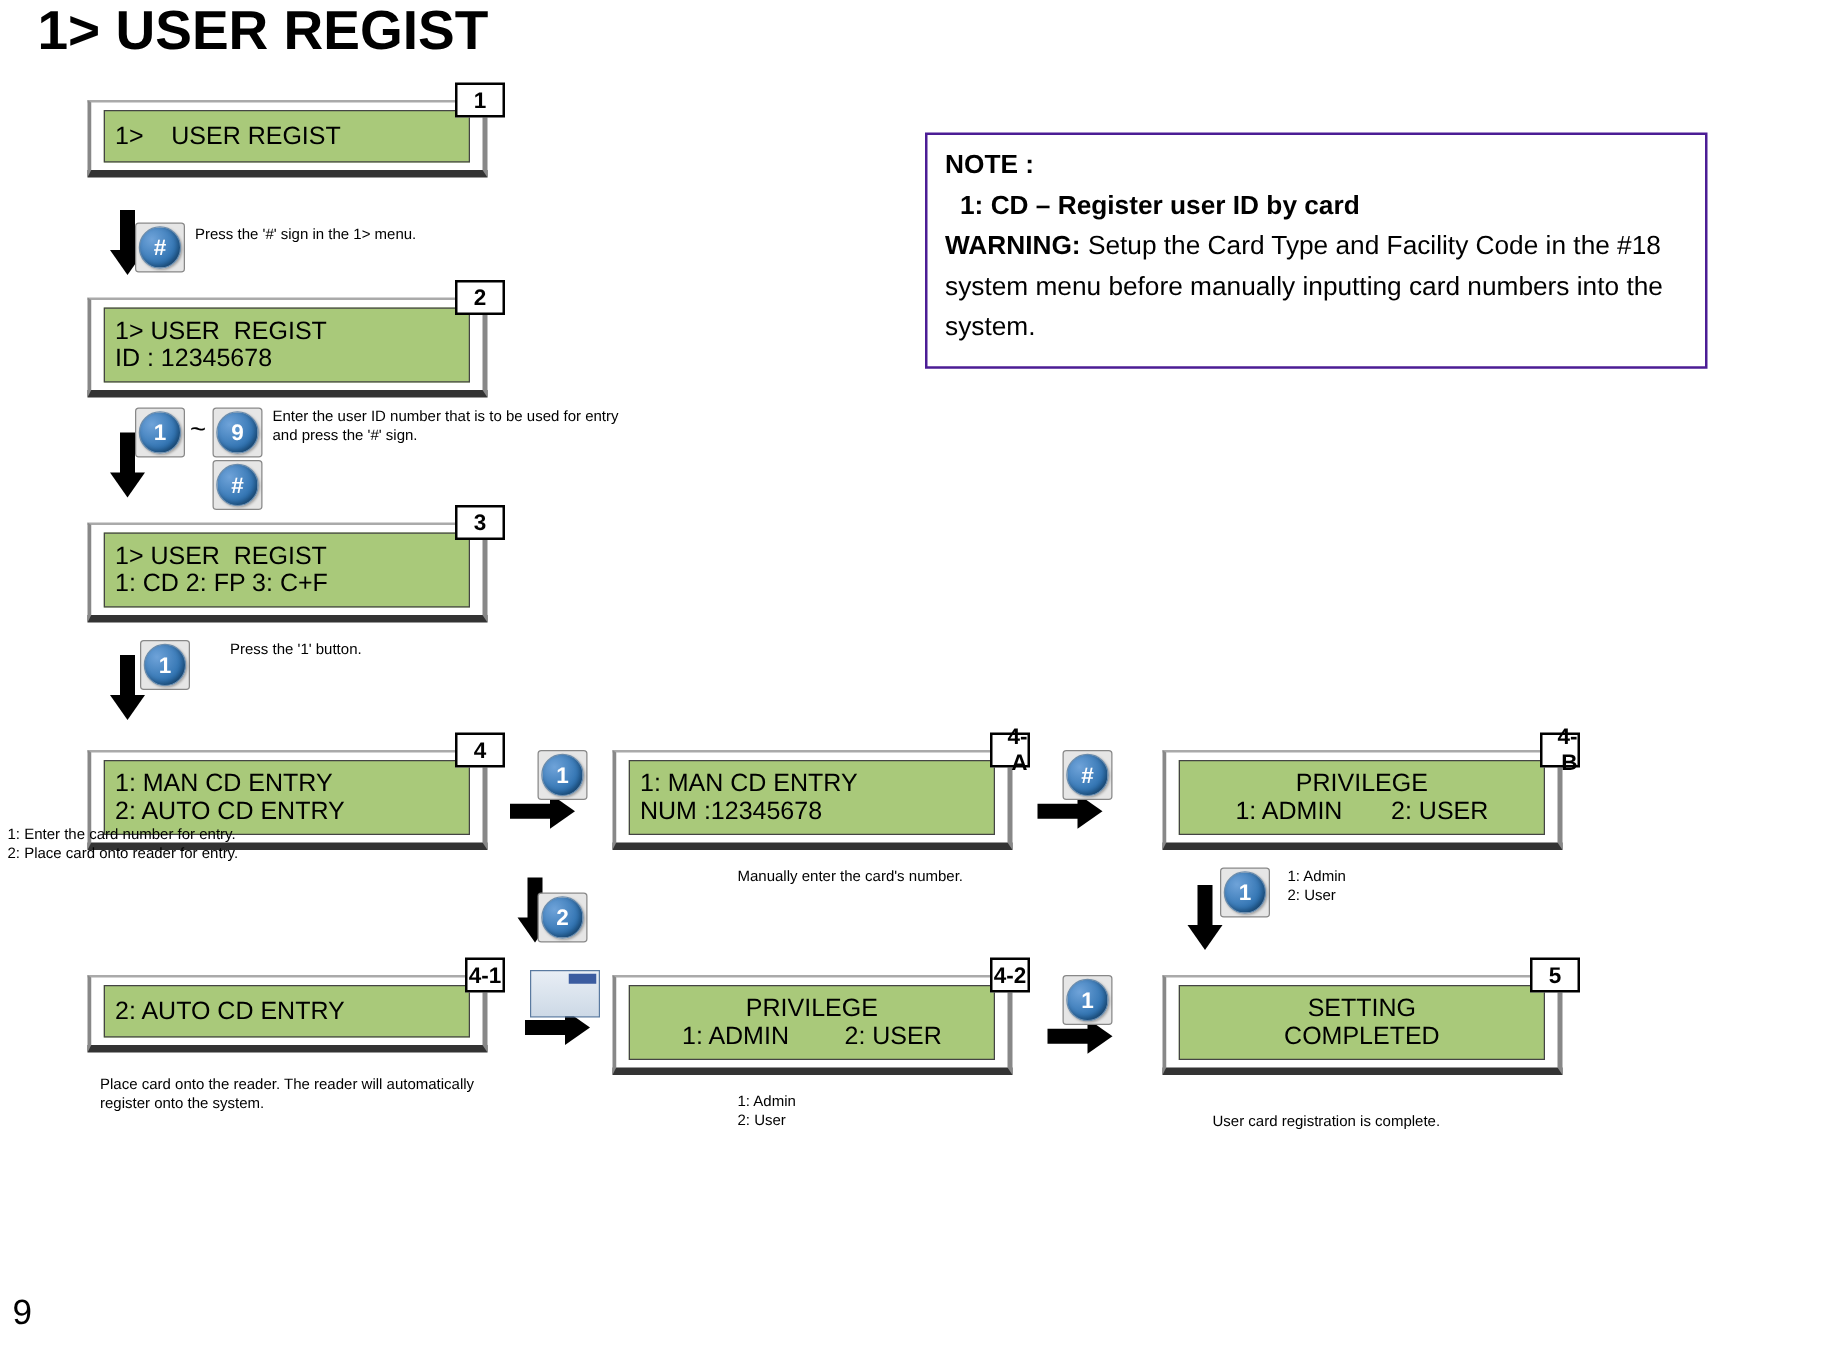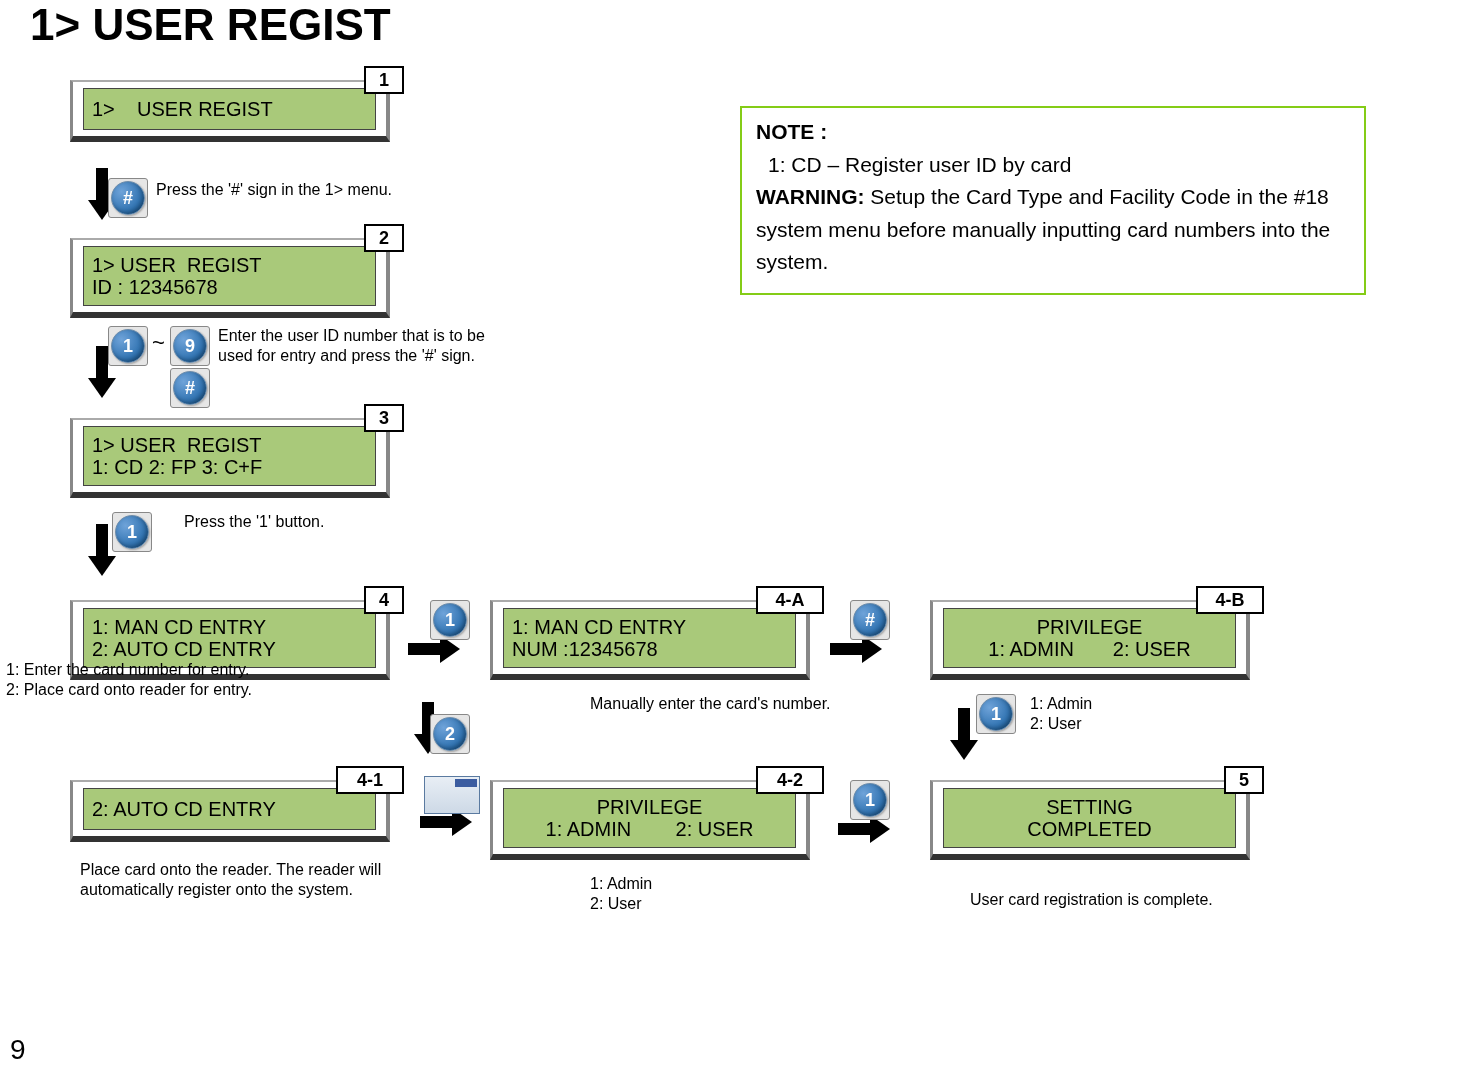--- a/index.html
+++ b/index.html
@@ -71,21 +71,21 @@
     background: #fff;
     border: 2px solid #000;
     width: 40px;
     height: 28px;
     font-size: 18px;
     font-weight: bold;
     display: flex;
     align-items: center;
     justify-content: center;
   }
-  .step-badge.wide { width: 68px; }
+  .step-badge.wide { width: 32px; text-align: right; }
 
   
   .arrow-down {
     width: 0; height: 0;
     border-left: 14px solid transparent;
     border-right: 14px solid transparent;
     border-top: 20px solid #000;
     position: relative;
   }
   .arrow-down::before {
@@ -130,45 +130,45 @@
     border: 1px solid #888;
     background: #e6e6e6;
     display: inline-flex;
     align-items: center;
     justify-content: center;
     border-radius: 3px;
   }
 
   .instr {
     position: absolute;
-    font-size: 16px;
+    font-size: 12px;
     line-height: 1.25;
   }
 
   
   .note-box {
     position: absolute;
     left: 740px;
     top: 106px;
     width: 626px;
-    border: 2px solid #84cc16;
+    border: 2px solid #4c1d95;
     padding: 8px 14px 14px 14px;
     font-size: 21px;
     line-height: 1.55;
   }
   .note-box .inline-badge {
     display: inline-flex;
     width: 32px; height: 26px;
     border: 2px solid #000;
     align-items: center; justify-content: center;
     font-weight: bold; font-size: 16px;
     vertical-align: middle;
     margin: 0 2px;
   }
-  .note-item { padding-left: 12px; }
+  .note-item { padding-left: 12px; font-weight: bold; }
 
   
   .card-graphic {
     width: 56px; height: 38px;
     border: 1px solid #5a7aa0;
     background: linear-gradient(#e8eef5, #cdd9e6);
     position: relative;
   }
   .card-graphic::before {
     content: '';

